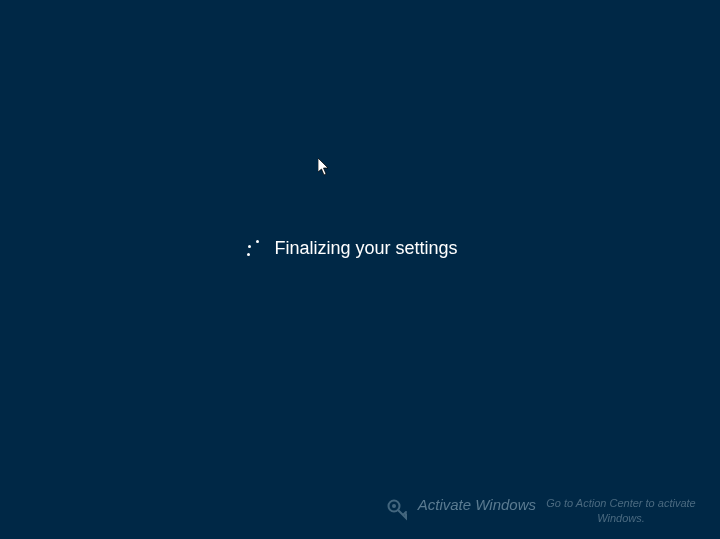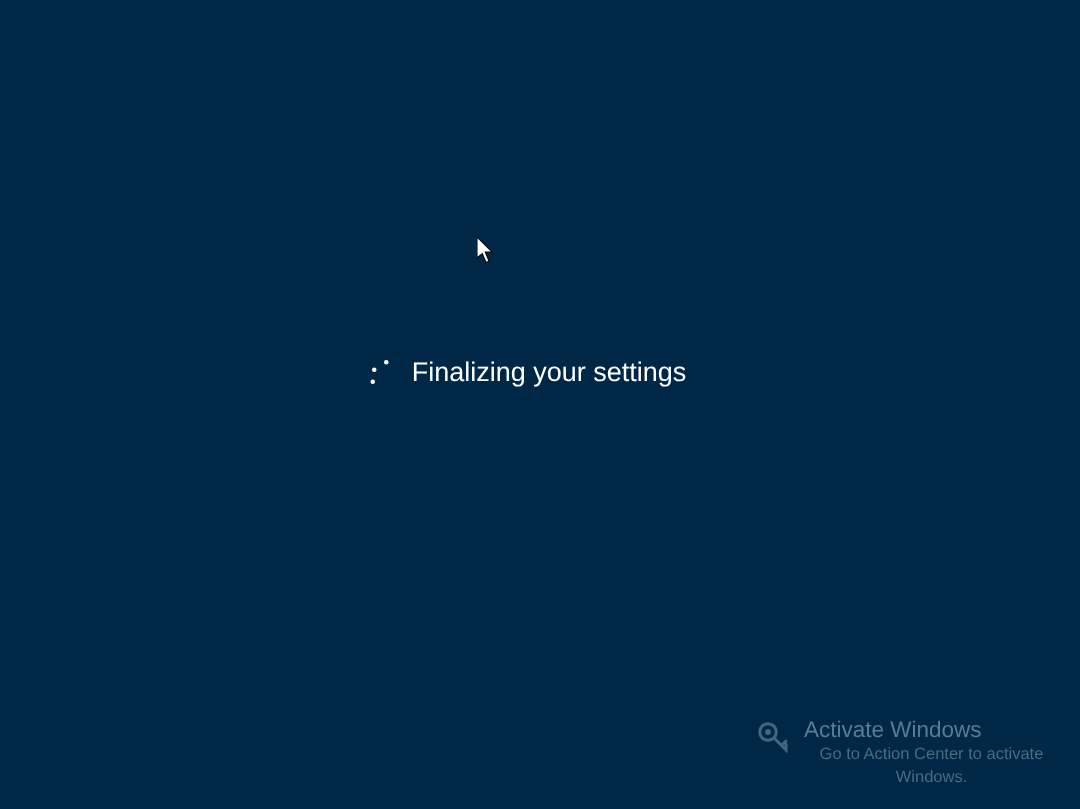--- a/index.html
+++ b/index.html
@@ -65,21 +65,22 @@
     }
     .watermark .key-icon {
       width: 24px;
       height: 24px;
       margin-top: 2px;
       flex-shrink: 0;
       opacity: 0.75;
     }
     .watermark-text {
       display: flex;
-      flex-direction: column;
+      flex-direction: row;
+      font-style: italic;
     }
     .watermark-title {
       font-size: 15px;
       color: #5a7b91;
       line-height: 1.2;
     }
     .watermark-sub {
       font-size: 11px;
       color: #4a6a80;
       line-height: 1.3;

